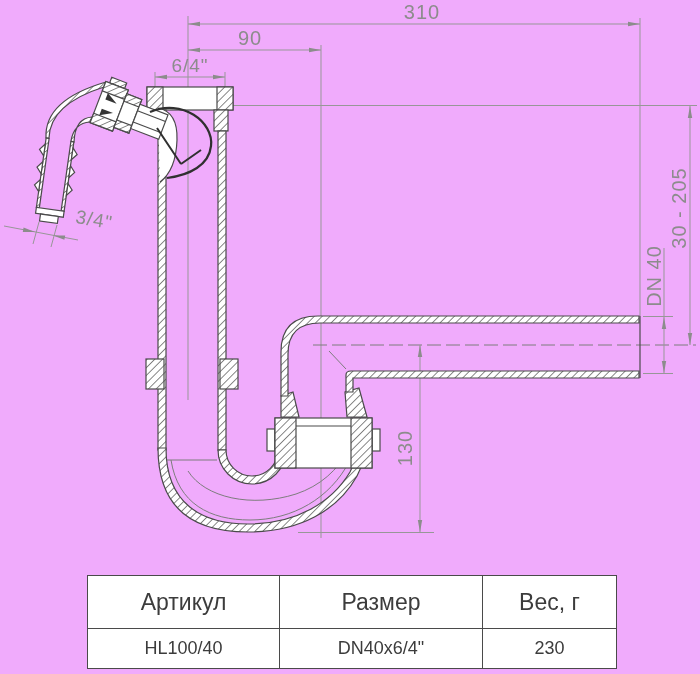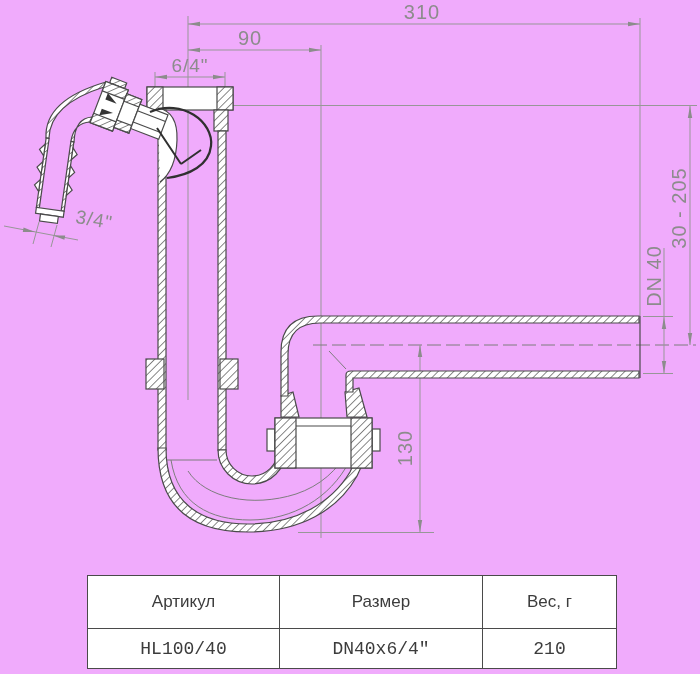--- a/index.html
+++ b/index.html
@@ -12,22 +12,22 @@
   .wall{stroke:#4a4a4a;stroke-width:1.2;fill:url(#hatch);}
   .wallw{stroke:#4a4a4a;stroke-width:1.2;fill:#ffffff;}
   .edge{stroke:#4a4a4a;stroke-width:1.2;fill:none;}
   .soft{stroke:#7d7d7d;stroke-width:1;fill:none;}
   .arrow{fill:#8c8c8c;stroke:none;}
   .dark{stroke:#303030;fill:none;}
   #spec-table{position:absolute;left:87px;top:575px;width:526px;height:93px;
       border-collapse:collapse;table-layout:fixed;color:#3c3c3c;background:#fff;}
   #spec-table td{border:1.6px solid #4a4a4a;text-align:center;vertical-align:middle;
       font-family:"Liberation Sans", sans-serif;padding:0;}
-  #spec-table tr.hdr td{height:52px;font-size:17px;}
-  #spec-table tr.val td{height:39px;font-size:18px;font-family:Liberation Mono, monospace;}
+  #spec-table tr.hdr td{height:52px;font-size:23px;}
+  #spec-table tr.val td{height:39px;font-size:18px;}
 </style>
 </head>
 <body>
 
 <div id="stage">
 
 <svg id="drawing" width="700" height="674" viewBox="0 0 700 674">
   <defs>
     <pattern id="hatch" width="5.5" height="5.5" patternUnits="userSpaceOnUse" patternTransform="rotate(45)">
       <rect width="5.5" height="5.5" fill="#ffffff"></rect>
@@ -189,18 +189,18 @@
 <table id="spec-table">
   <tbody>
         <tr class="hdr">
     <td style="width:191px">Артикул</td>
     <td style="width:202px">Размер</td>
     <td style="width:133px">Вес, г</td>
   </tr>
   <tr class="val">
     <td>HL100/40</td>
     <td>DN40x6/4"</td>
-    <td>210</td>
+    <td>230</td>
   </tr>
 </tbody>
     </table>
 
 </div>
 
 </body></html>

